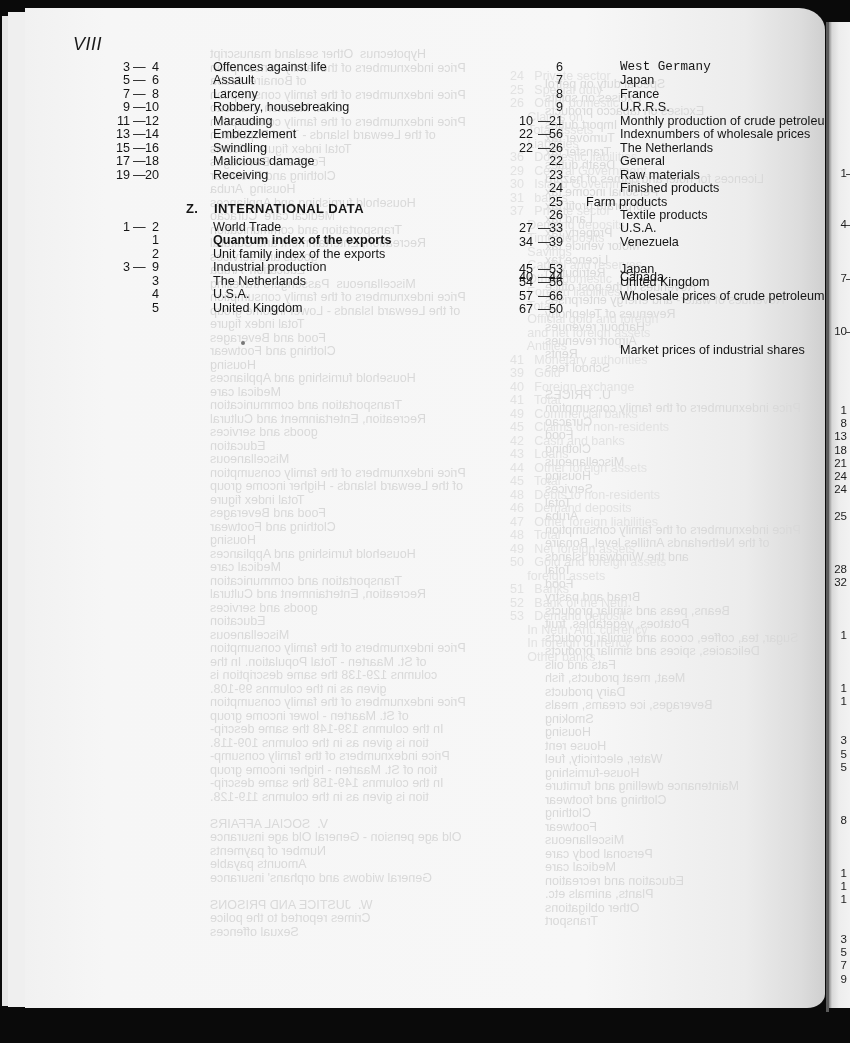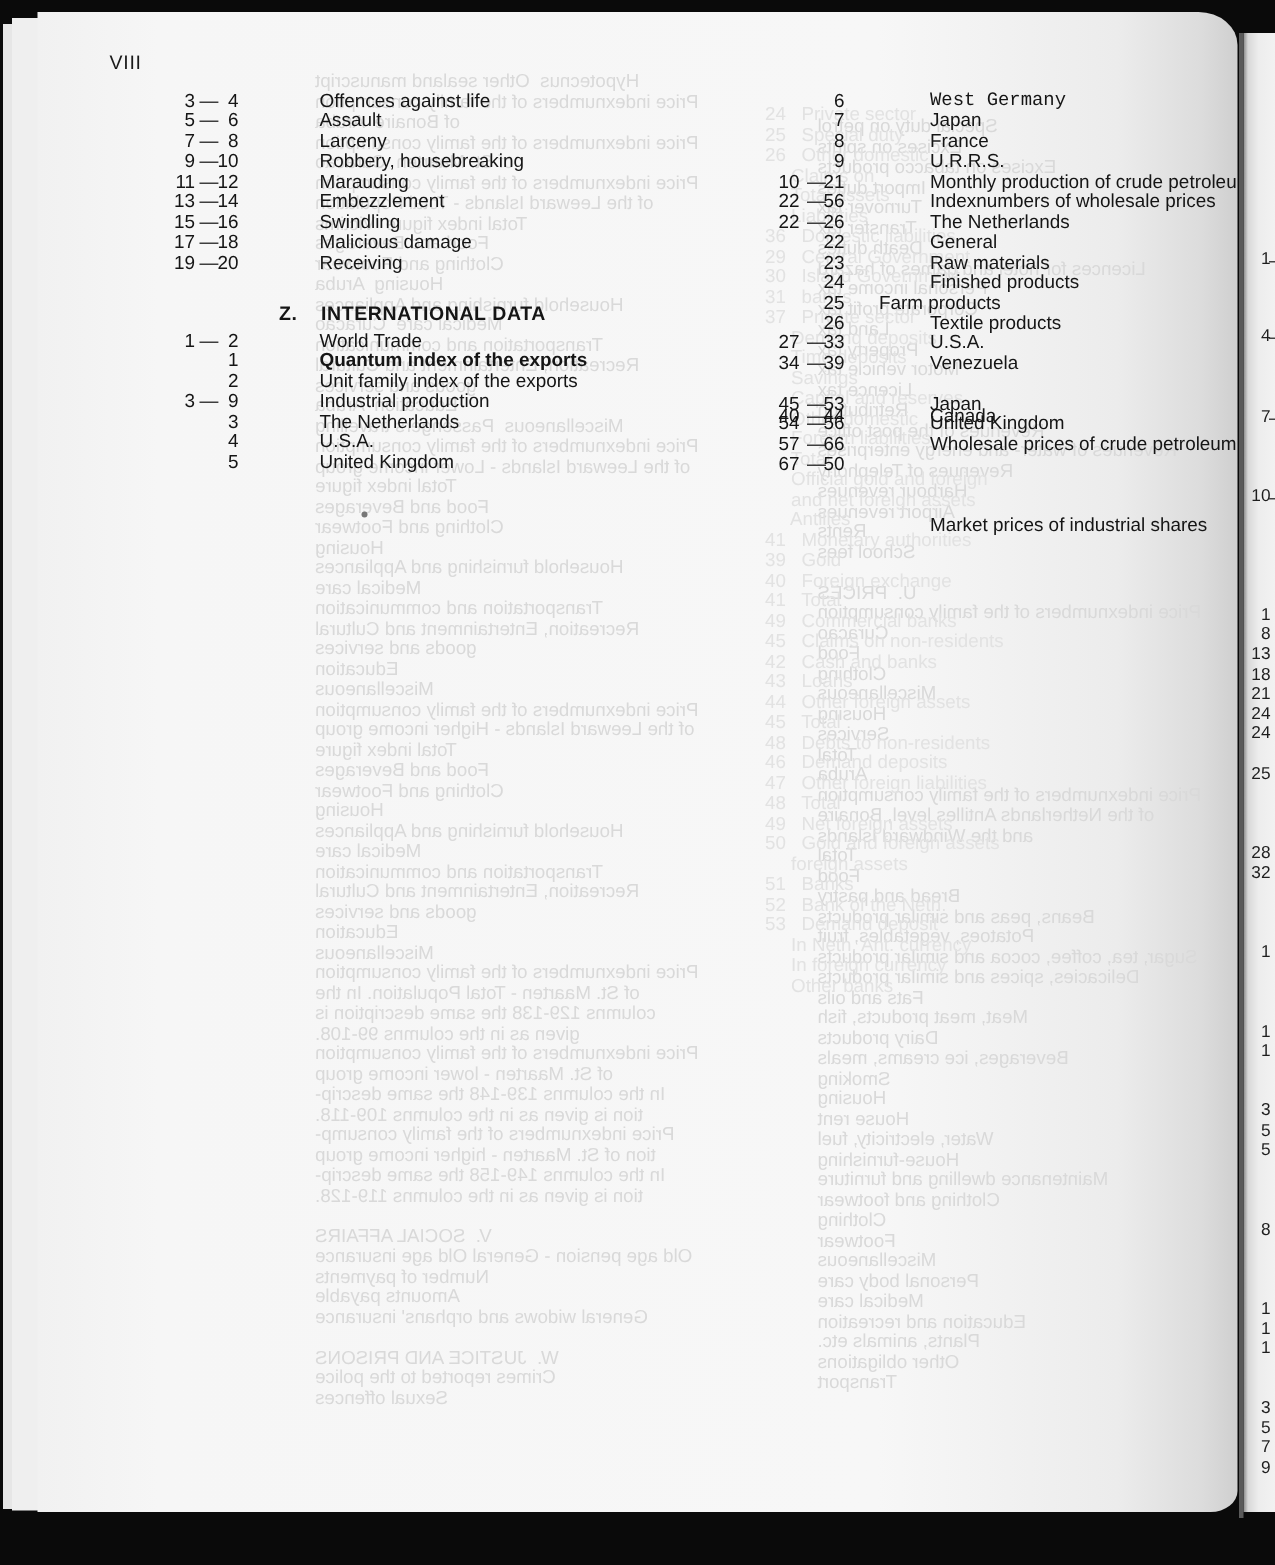--- a/index.html
+++ b/index.html
@@ -24,21 +24,21 @@
   .bleed {
     position: absolute; color: #d9d9d9; font-size: 12.5px; line-height: 13.5px;
     white-space: pre; transform: scaleX(-1); transform-origin: center;
     pointer-events: none;
   }
   .bleed-plain {
     position: absolute; color: #e2e2e2; font-size: 12.5px; line-height: 13.5px;
     white-space: pre; pointer-events: none;
   }
   .page-number {
-    position: absolute; left: 48px; top: 26px; font-size: 13px; color: #1a1a1a; letter-spacing: 0.5px;
+    position: absolute; left: 48px; top: 26px; font-size: 18px; color: #1a1a1a; letter-spacing: 0.5px; font-style: italic;
   }
   .col { position: absolute; }
   .row { position: absolute; height: 13.5px; font-size: 12.6px; color: #151515; white-space: nowrap; }
   .r-from { position: absolute; text-align: right; }
   .r-dash { position: absolute; }
   .r-to { position: absolute; text-align: right; }
   .r-label { position: absolute; }
   .section-title {
     position: absolute; font-size: 13px; font-weight: bold; color: #151515; letter-spacing: 0.4px; white-space: nowrap;
   }

